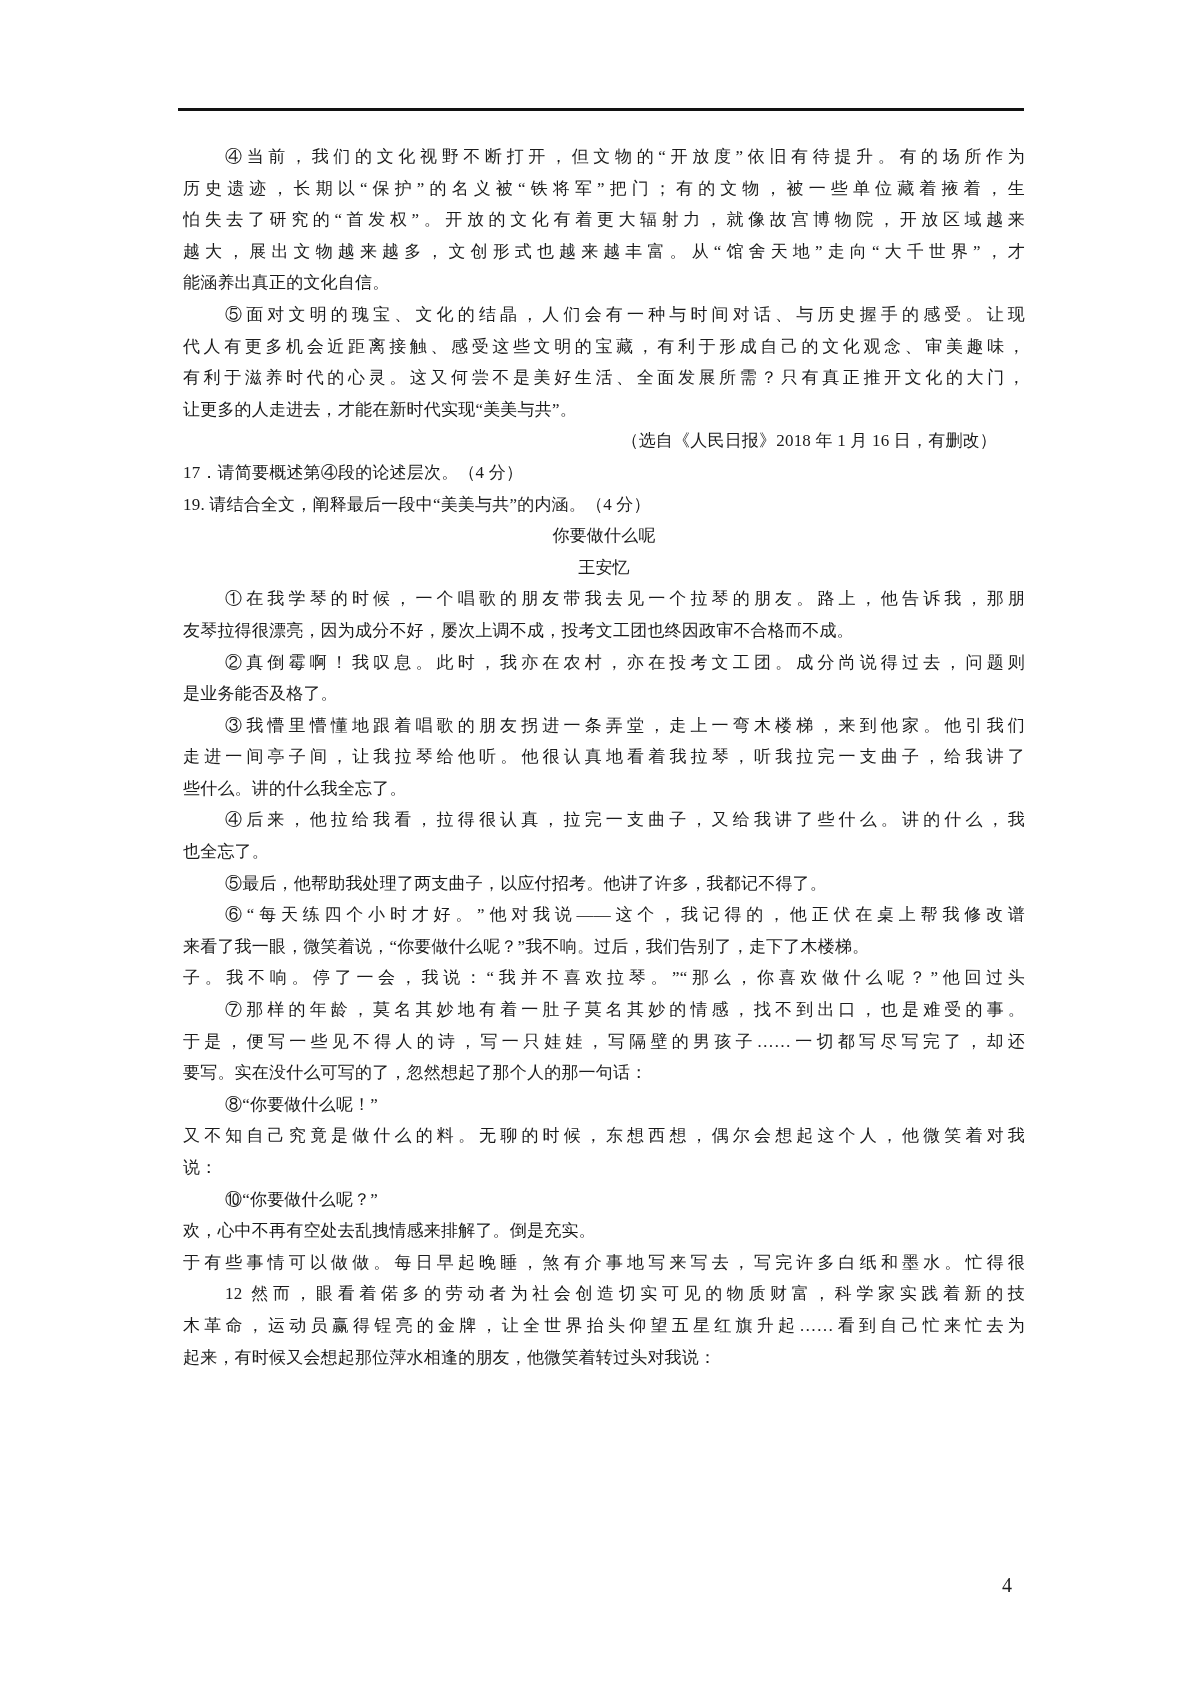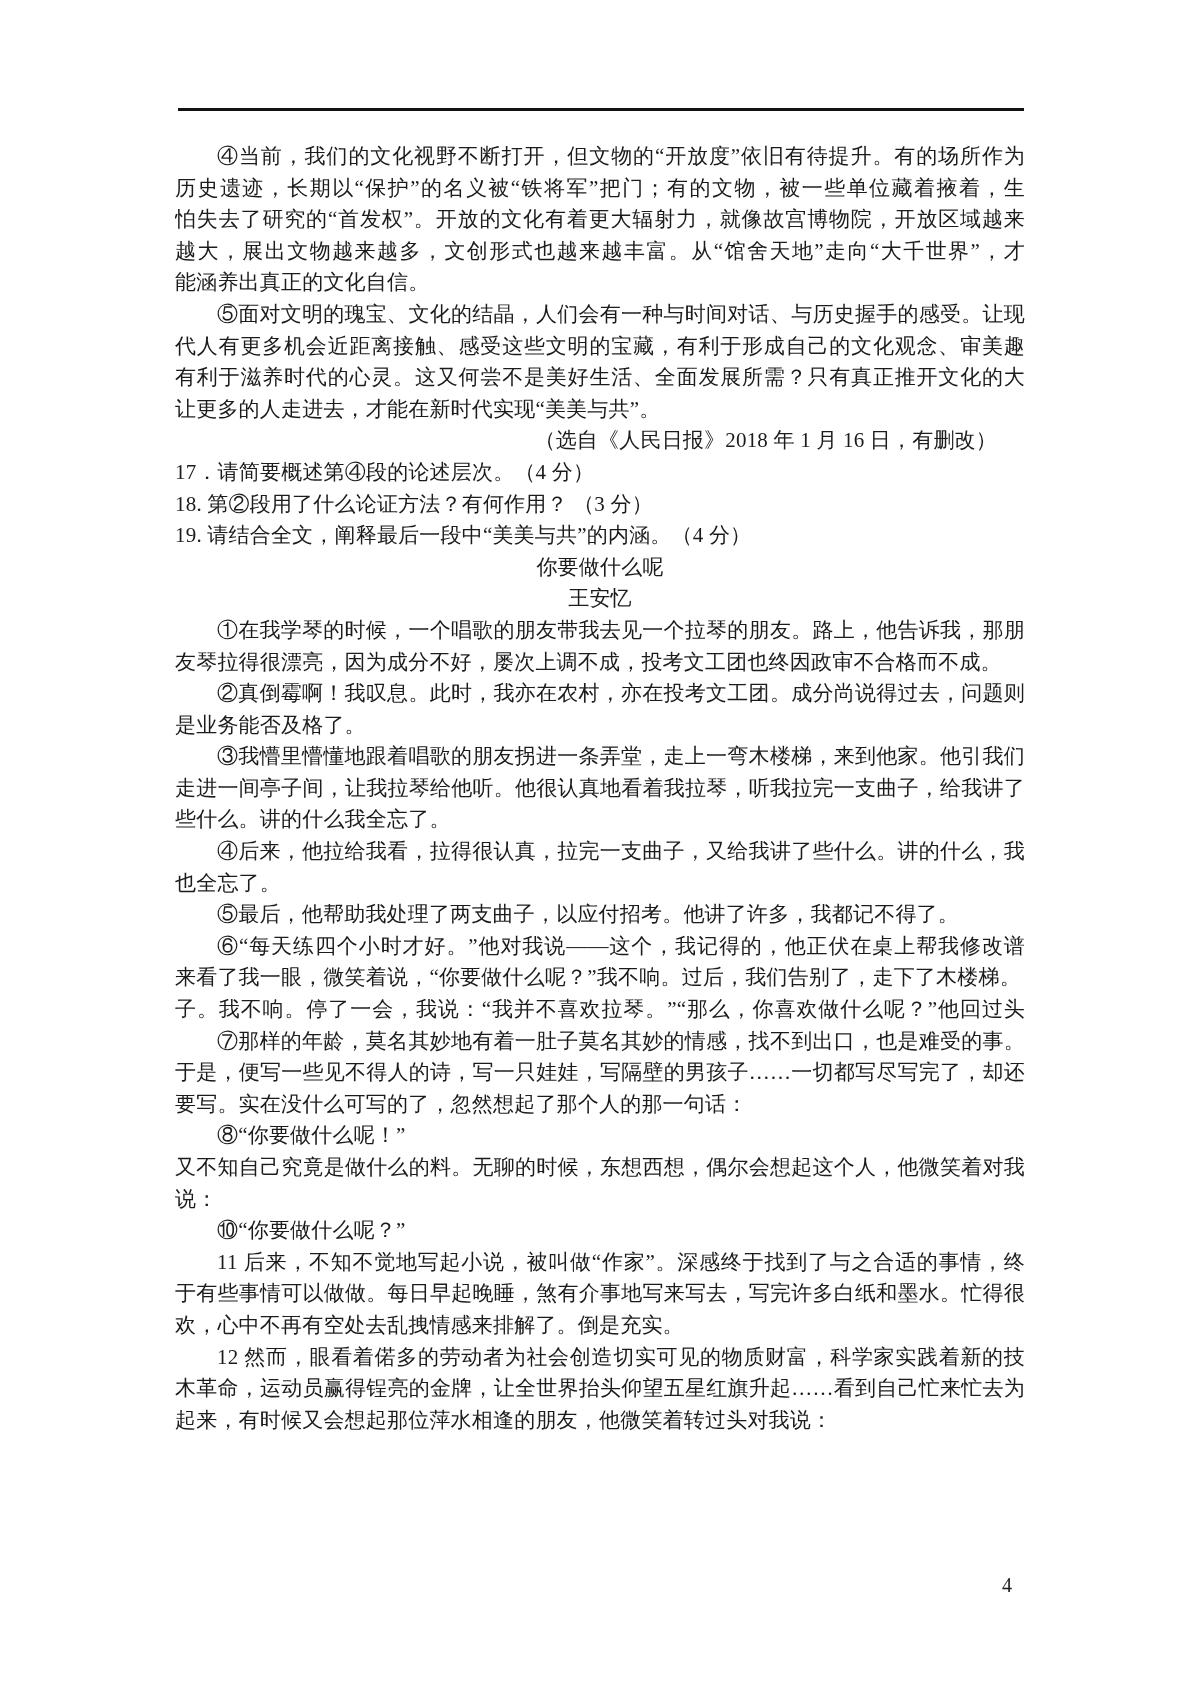--- a/index.html
+++ b/index.html
@@ -12,26 +12,27 @@
     overflow: hidden;
   }
   .header-rule {
     position: absolute; left: 178px; top: 108px;
     width: 846px; height: 3px; background: #121212;
   }
   .content {
     position: absolute; left: 175px; top: 141px; width: 850px;
   }
   .line {
-    font-size: 21px;
+    font-size: 17px;
     height: 31.6px;
     line-height: 31.6px;
     overflow: hidden;
     white-space: normal;
     letter-spacing: 0.2px;
+    margin-left: 8px;
   }
   .fill   { text-align: justify; text-align-last: justify; }
   .indent { text-indent: 42px; }
   .center { text-align: center; }
   .src    { text-align: right; padding-right: 28px; box-sizing: border-box; }
   .ul {
     text-decoration-thickness: 1.5px;
     text-underline-offset: 5px;
   }
   .page-num {
@@ -55,21 +56,20 @@
         <div class="line">能涵养出真正的文化自信。</div>
       </div>
     <div class="para">
         <div class="line indent fill">⑤面对文明的瑰宝、文化的结晶，人们会有一种与时间对话、与历史握手的感受。让现</div>
         <div class="line fill">代人有更多机会近距离接触、感受这些文明的宝藏，有利于形成自己的文化观念、审美趣味，</div>
         <div class="line fill">有利于滋养时代的心灵。这又何尝不是美好生活、全面发展所需？只有真正推开文化的大门，</div>
         <div class="line">让更多的人走进去，才能在新时代实现“美美与共”。</div>
       </div>
     <div class="line src">（选自《人民日报》2018 年 1 月 16 日，有删改）</div>
     <div class="line">17．请简要概述第④段的论述层次。（4 分）</div>
-    <div class="line">18. 第②段用了什么论证方法？有何作用？ （3 分）</div>
     <div class="line">19. 请结合全文，阐释最后一段中“美美与共”的内涵。（4 分）</div>
   </section>
 
   <section>
     <div class="line center">你要做什么呢</div>
     <div class="line center">王安忆</div>
 
     <div class="para">
         <div class="line indent fill">①在我学琴的时候，一个唱歌的朋友带我去见一个拉琴的朋友。路上，他告诉我，那朋</div>
         <div class="line">友琴拉得很漂亮，因为成分不好，屡次上调不成，投考文工团也终因政审不合格而不成。</div>
@@ -106,23 +106,22 @@
         <div class="line indent">⑧“你要做什么呢！”</div>
       </div>
     <div class="para">
         <div class="line fill">又不知自己究竟是做什么的料。无聊的时候，东想西想，偶尔会想起这个人，他微笑着对我</div>
         <div class="line">说：</div>
       </div>
     <div class="para">
         <div class="line indent">⑩“你要做什么呢？”</div>
       </div>
     <div class="para">
-        <div class="line indent fill">11 后来，不知不觉地写起小说，被叫做“作家”。深感终于找到了与之合适的事情，终</div>
+        <div class="line">欢，心中不再有空处去乱拽情感来排解了。倒是充实。</div>
         <div class="line fill">于有些事情可以做做。每日早起晚睡，煞有介事地写来写去，写完许多白纸和墨水。忙得很</div>
-        <div class="line">欢，心中不再有空处去乱拽情感来排解了。倒是充实。</div>
       </div>
     <div class="para">
         <div class="line indent fill">12 然而，眼看着偌多的劳动者为社会创造切实可见的物质财富，科学家实践着新的技</div>
         <div class="line fill">木革命，运动员赢得锃亮的金牌，让全世界抬头仰望五星红旗升起……看到自己忙来忙去为</div>
         <div class="line">起来，有时候又会想起那位萍水相逢的朋友，他微笑着转过头对我说：</div>
       </div>
   </section>
 
 </main>
 

